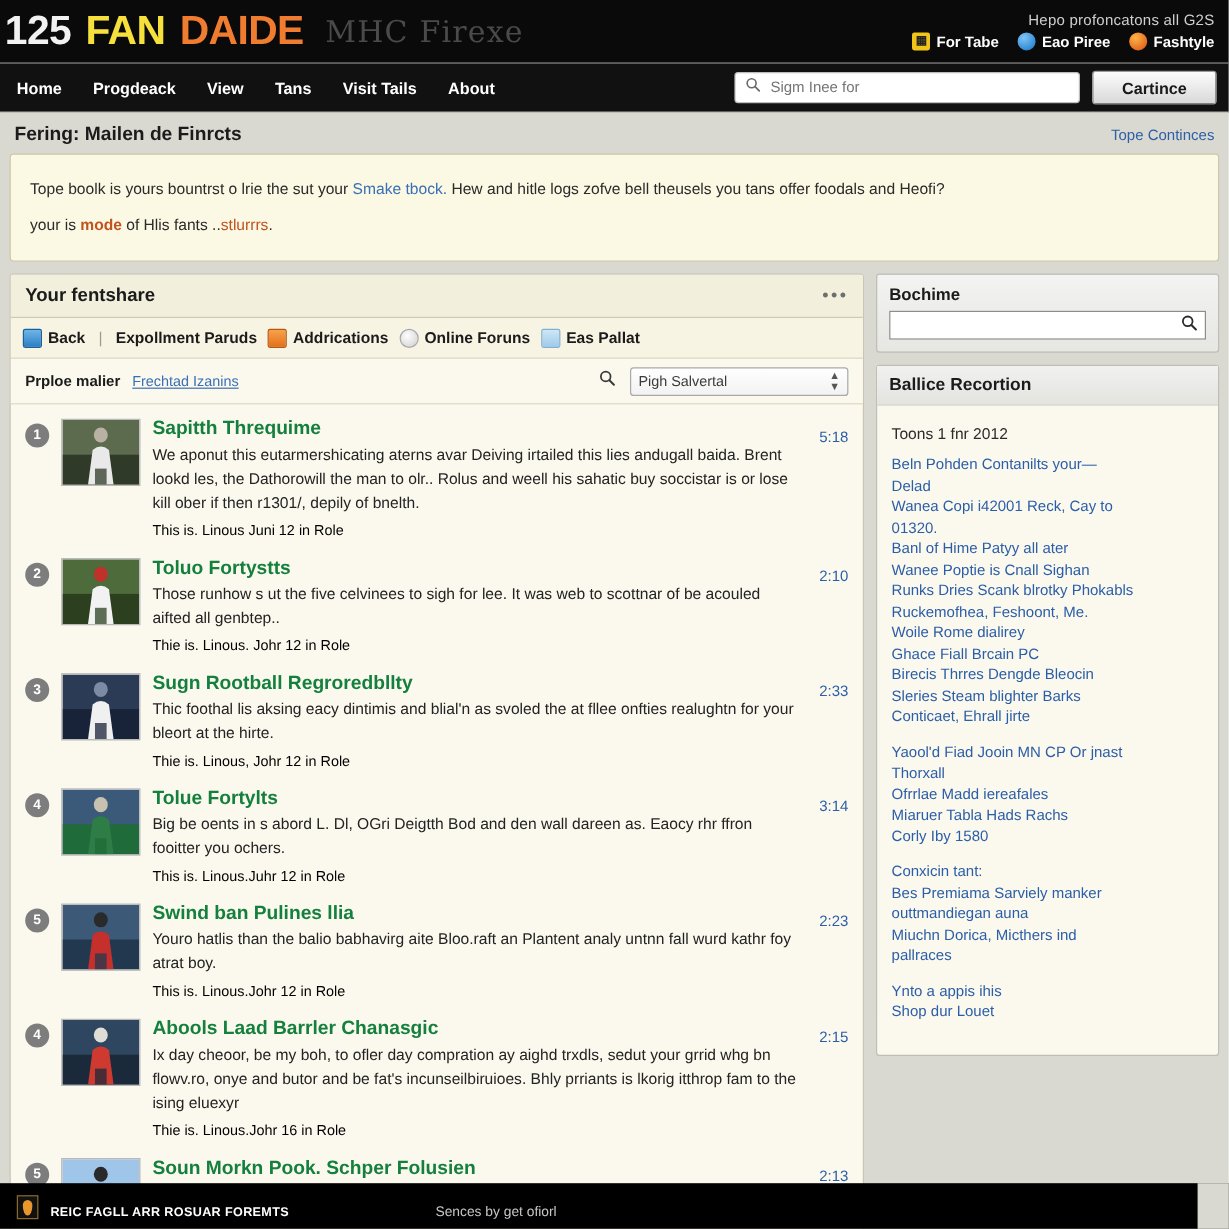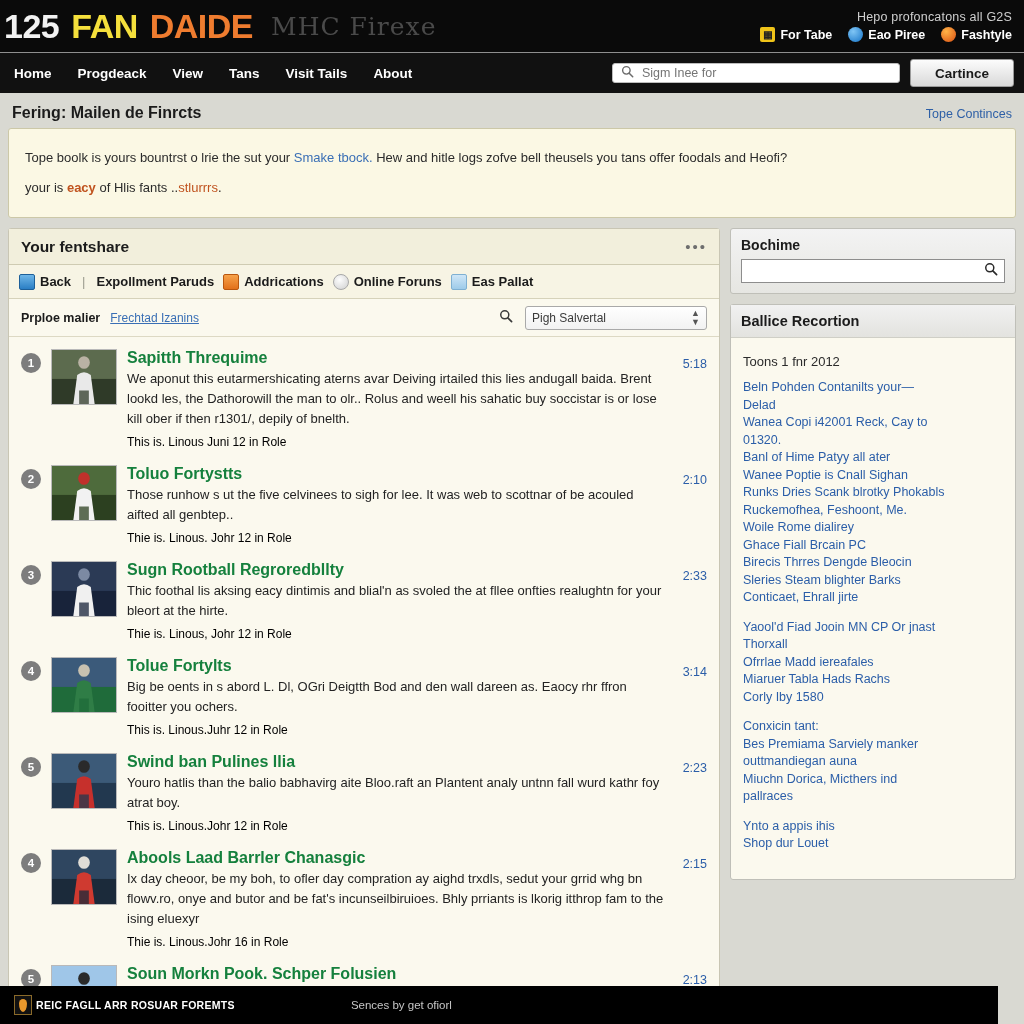--- a/index.html
+++ b/index.html
@@ -80,21 +80,21 @@
     align-items: center;
     padding: 0 10px 0 14px;
   }
   #nav-items { display: flex; align-items: center; gap: 26px; }
   .nav-item {
     color: #ffffff; font-size: 13.5px; font-weight: bold;
     cursor: pointer; white-space: nowrap;
   }
   #nav-right { margin-left: auto; display: flex; align-items: center; gap: 10px; }
   #nav-search {
-    width: 288px; height: 20px;
+    width: 288px; height: 26px;
     background: #ffffff;
     border: 1px solid #bdbdbd;
     border-radius: 3px;
     display: flex; align-items: center;
     padding: 0 8px; gap: 6px;
   }
   #nav-search .mag { flex: 0 0 auto; }
   #nav-search-input {
     border: 0; outline: 0; width: 100%;
     font-size: 12.5px; color: #8c8c8c;
@@ -256,22 +256,22 @@
   .side-line {
     color: #2b5ea8; font-size: 12.5px; line-height: 17.5px;
     cursor: pointer;
   }
 
   
   #footer {
     position: absolute; left: 0; bottom: 0;
     width: 1024px; height: 38px;
     background: #000000;
-    display: flex; align-items: center;
-    padding: 2px 14px; gap: 4px;
+    display: flex; align-items: flex-end;
+    padding: 8px 14px; gap: 10px;
   }
   #footer-logo {
     width: 18px; height: 20px;
     background: #111; border: 1px solid #8a6a2a;
     display: flex; align-items: center; justify-content: center;
     flex: 0 0 auto;
   }
   #footer-logo .dia {
     width: 8px; height: 13px; background: #e8972c;
     border-radius: 50% 50% 50% 50% / 35% 35% 65% 65%;
@@ -341,21 +341,21 @@
   <div id="notice-head">
     <div id="notice-title">Fering: Mailen de Finrcts</div>
     <div id="notice-link">Tope Continces</div>
   </div>
 
   <div id="notice-box">
     <div>
       <span>Tope boolk is yours bountrst o lrie the sut your </span><span class="nlink">Smake tbock.</span><span> Hew and hitle logs zofve bell theusels you tans offer foodals and Heofi?</span>
     </div>
     <div>
-      <span>your is </span><span class="nmode">eacy</span><span> of Hlis fants ..</span><span class="nwarn">stlurrrs</span><span>.</span>
+      <span>your is </span><span class="nmode">mode</span><span> of Hlis fants ..</span><span class="nwarn">stlurrrs</span><span>.</span>
     </div>
   </div>
 
   <div id="cols">
 
     <div id="main-col">
       <div id="panel">
 
         <div id="panel-head">
           <div id="panel-title">Your fentshare</div>

